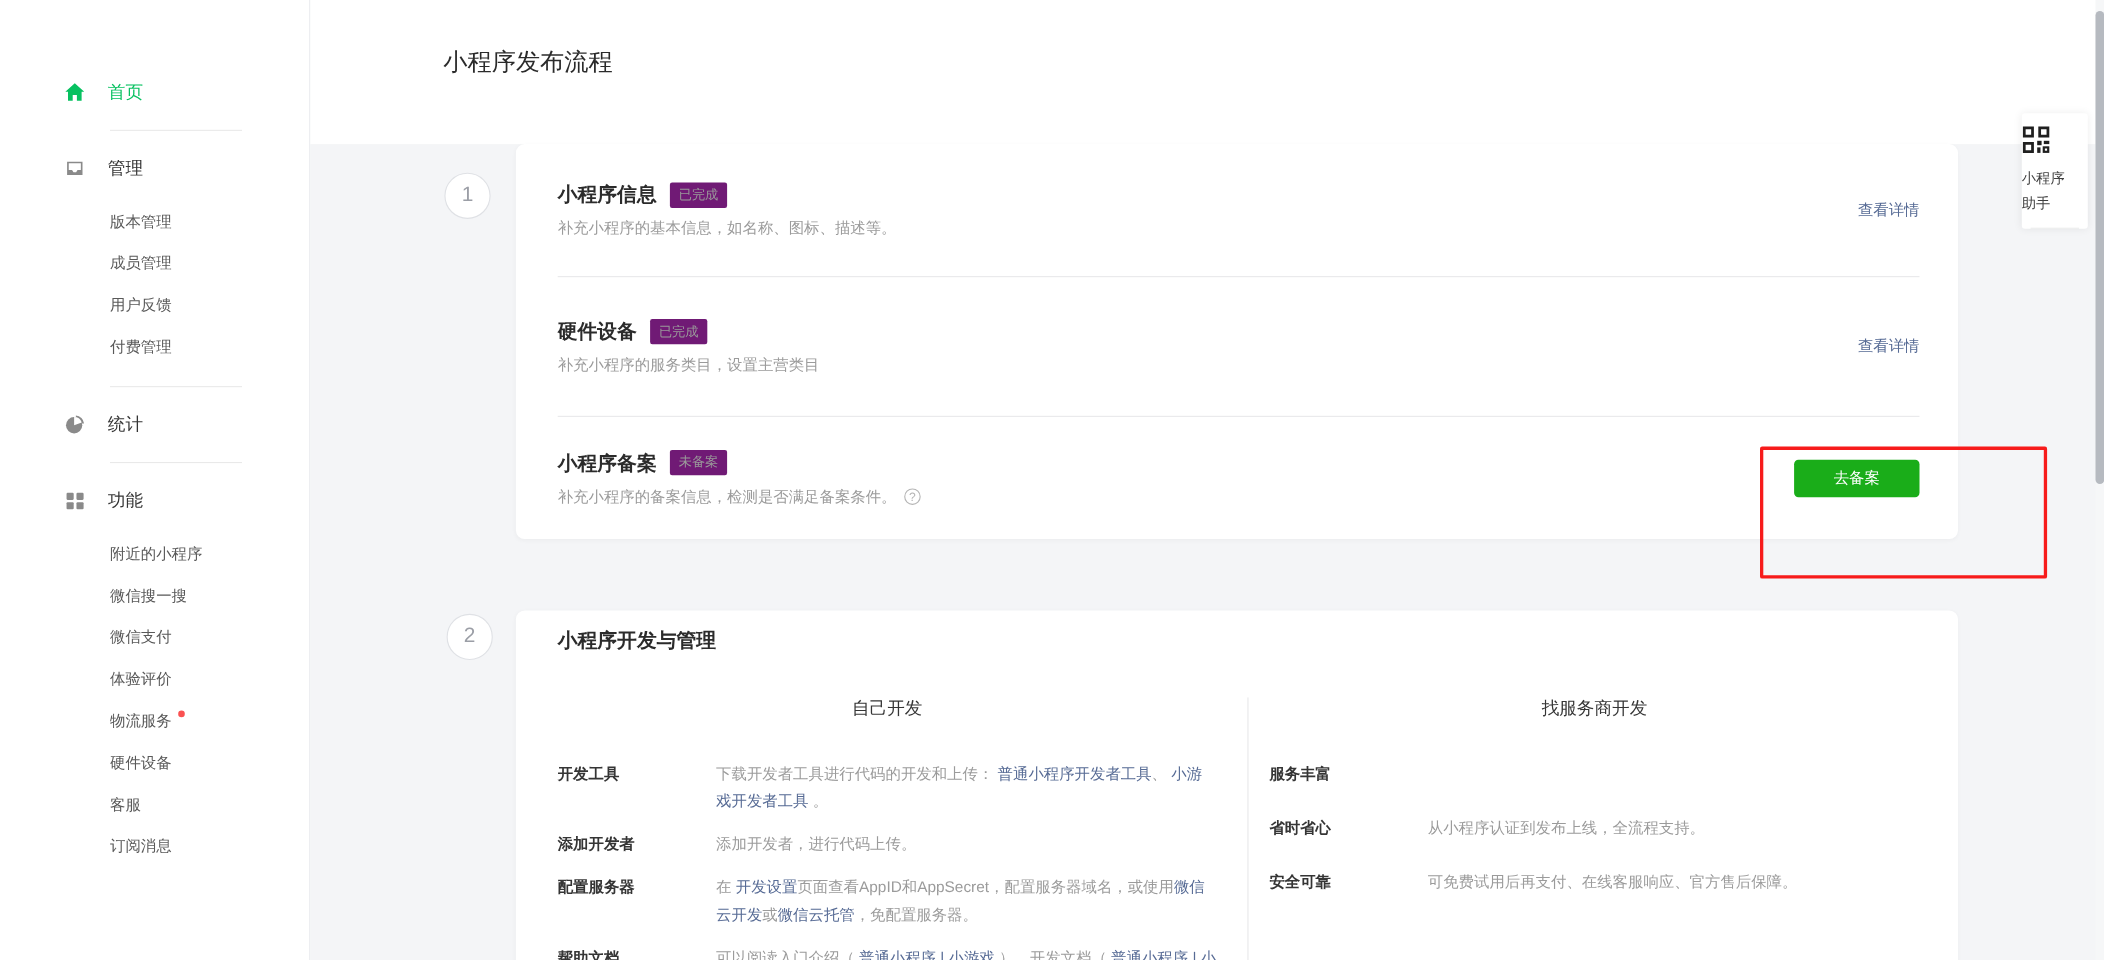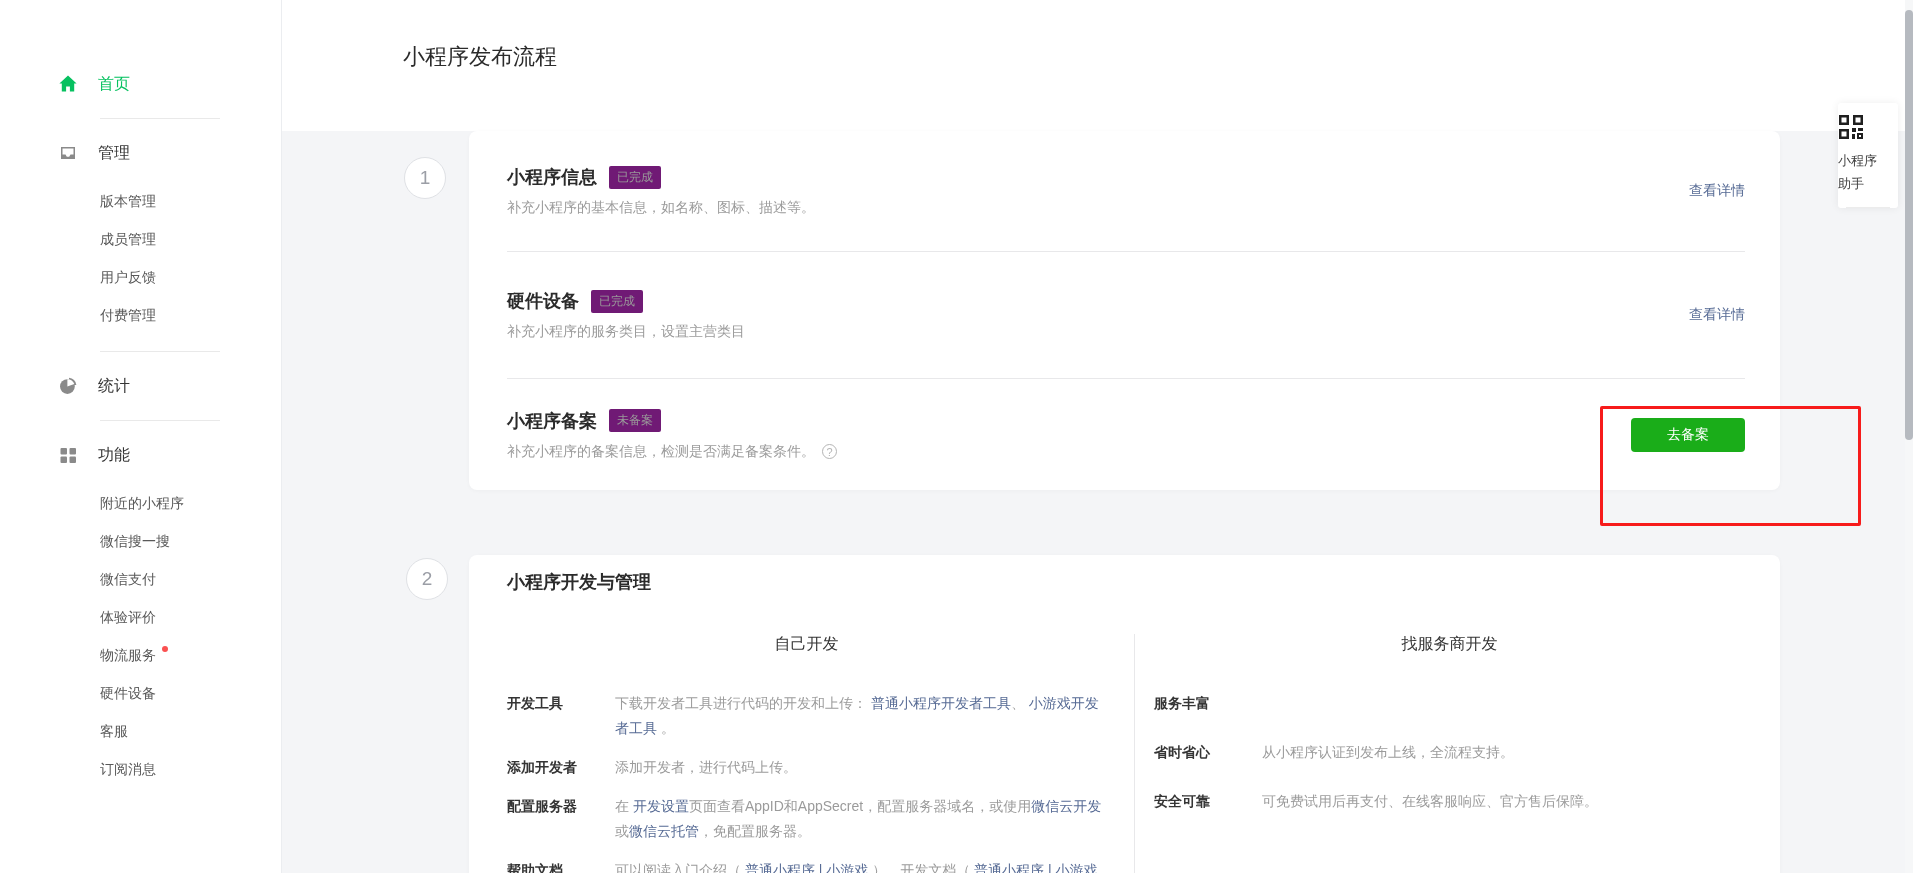--- a/index.html
+++ b/index.html
@@ -54,21 +54,21 @@
     font-size:14px; border:none; border-radius:4px; cursor:pointer; }
 
   .card2 { top:555px; height:360px; padding:0 35px 0 38px; }
   .card2-title { padding-top:15px; font-size:18px; font-weight:600; color:#2b2b2b; }
   .cols { display:flex; margin-top:40px; }
   .col-left { width:628px; border-right:1px solid #e8e8ea; padding-right:28px; }
   .col-right { flex:1; padding-left:19px; }
   .col-header { text-align:center; font-size:16px; color:#353535; margin-bottom:36px; }
   .drow { display:flex; font-size:14px; line-height:25px; margin-bottom:14px; }
   .drow-label { width:108px; flex:none; color:#353535; font-weight:600; }
-  .drow-desc { flex:1; color:#9b9b9b; }
+  .drow-desc { flex:1; color:#9b9b9b;margin-left:36px; }
   .drow-desc .a { color:#576b95; cursor:pointer; text-decoration:none; }
   .col-right .drow { margin-bottom:24px; }
 
   
   .widget { position:absolute; left:1838px; top:103px; width:60px; height:105px;
     background:#fff; border-radius:3px; box-shadow:0 0 8px rgba(0,0,0,0.07);
     z-index:8; }
   .widget .qr { margin:11px auto 5px; width:26px; height:26px; }
   .widget .wtxt { font-size:13px; color:#3f3f3f; line-height:23px; }
   .widget .wline { position:absolute; left:8px; right:8px; bottom:0; border-top:1px solid #ececec; }

